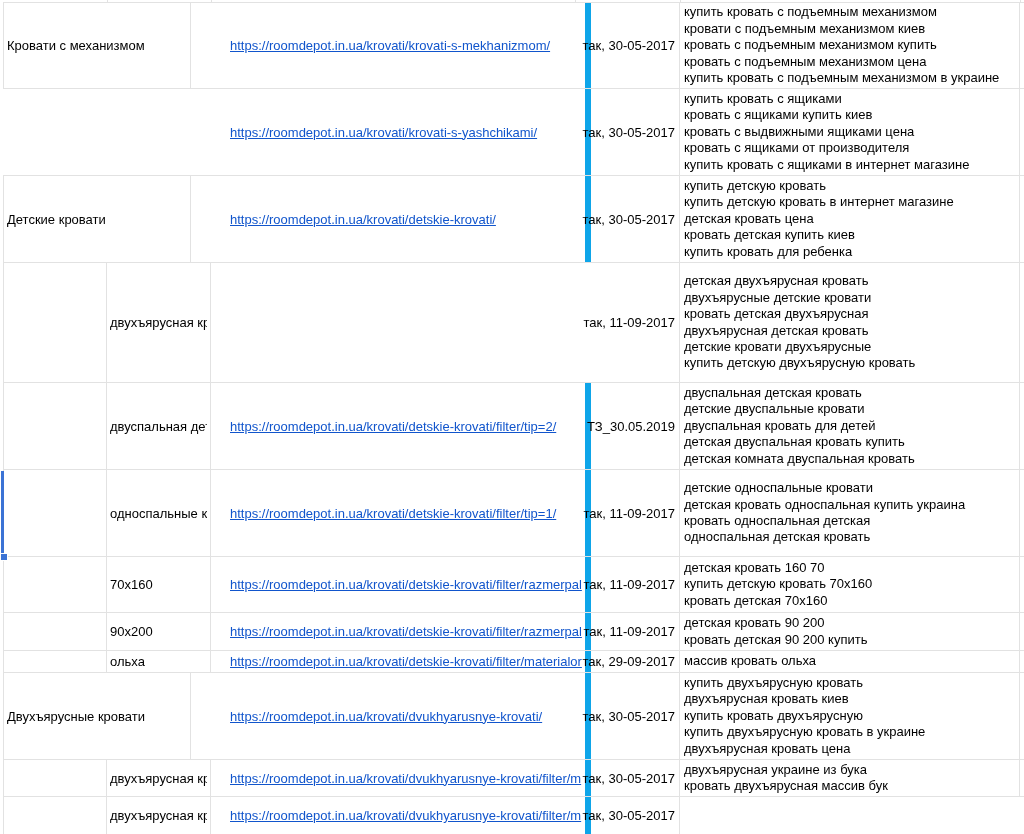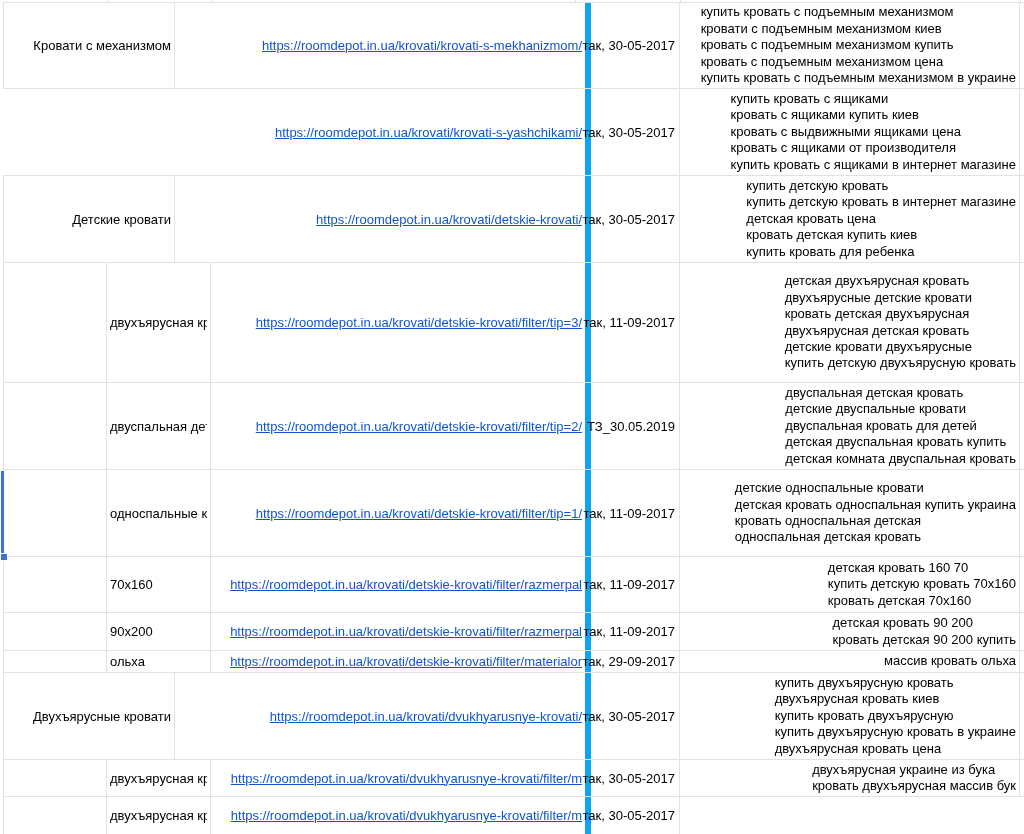--- a/index.html
+++ b/index.html
@@ -31,23 +31,22 @@
   .cell {
     position: absolute;
     top: 0;
     bottom: 0;
     box-sizing: border-box;
     display: flex;
     align-items: center;
     white-space: nowrap;
     overflow: visible;
     padding: 0 3px;
-    justify-content: flex-end;
-  }
-  .col-ab { left: 0; width: 172px; border-left: 1px solid #e2e2e2; border-right: 1px solid #e2e2e2; }
+  }
+  .col-ab { left: 0; width: 188px; border-left: 1px solid #e2e2e2; border-right: 1px solid #e2e2e2; }
   .col-a-empty { left: 0; width: 104px; border-left: 1px solid #e2e2e2; border-right: 1px solid #e2e2e2; }
   .col-b { left: 104px; width: 104px; overflow: hidden; border-right: 1px solid #e2e2e2; }
   .col-c { left: 224px; width: 364px; overflow: hidden; border-right: 6px solid #0ea5e9; }
   .col-d { left: 572px; width: 105px; border-right: 1px solid #e2e2e2; justify-content: flex-end; padding-right: 4px;}
   .col-e { left: 677px; width: 340px; border-right: 1px solid #e2e2e2; align-items: center; padding-left: 4px; }
   .clip { overflow: hidden; text-overflow: clip; display: block; width: 100%; }
   a.link {
     color: #1155cc;
     text-decoration: underline;
     white-space: nowrap;
@@ -151,23 +150,20 @@
       <span>купить кровать для ребенка</span>
     </div>
       </div>
   </div>
 
   <div class="row" style="height:120px;">
     <div class="cell col-a-empty"></div>
     <div class="cell col-b">
         <span class="clip">двухъярусная кровать</span>
       </div>
-    <div class="cell col-c">
-        <a class="link">https://roomdepot.in.ua/krovati/detskie-krovati/filter/tip=3/</a>
-      </div>
     <div class="cell col-d">
         <span>так, 11-09-2017</span>
       </div>
     <div class="cell col-e">
         <div class="kw-list">
       <span>детская двухъярусная кровать</span>
       <span>двухъярусные детские кровати</span>
       <span>кровать детская двухъярусная</span>
       <span>двухъярусная детская кровать</span>
       <span>детские кровати двухъярусные</span>

